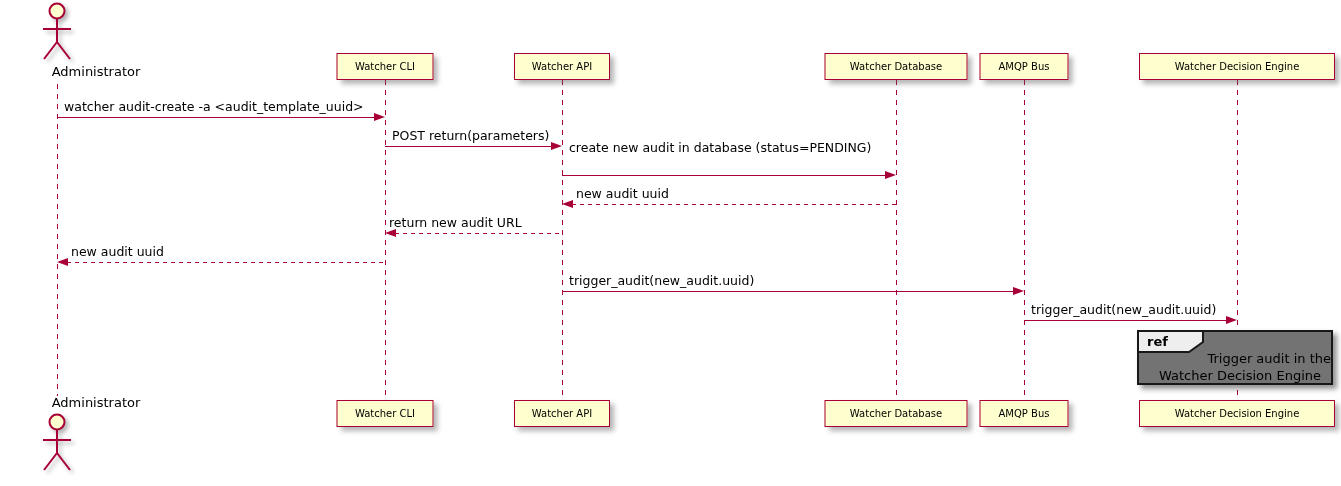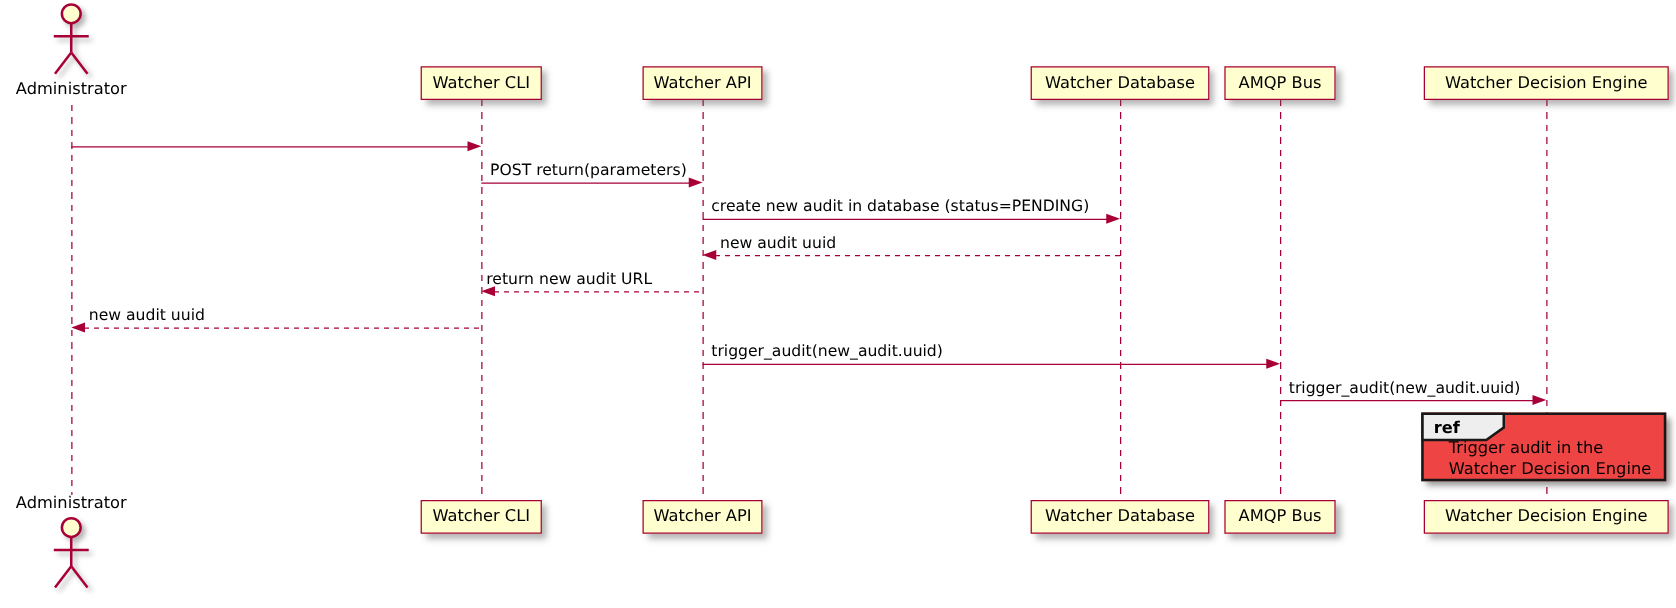--- a/index.html
+++ b/index.html
@@ -12,21 +12,21 @@
   }
   .pbox{
     position:absolute;
     transform:translateX(-50%);
     background:#FEFECE;
     border:1.6px solid #A80036;
     box-shadow:4px 4px 5px rgba(90,90,90,0.45);
     height:27px;
     line-height:25px;
     text-align:center;
-    font-size:13px;
+    font-size:10px;
     color:#000;
     box-sizing:border-box;
     white-space:nowrap;
   }
   .lifeline{
     position:absolute;
     width:1px;
     background:repeating-linear-gradient(to bottom,#A80036 0 5px,transparent 5px 10px);
   }
   .msg-line-solid{
@@ -55,28 +55,29 @@
     white-space:nowrap;
     line-height:15px;
   }
   .actor-label{
     position:absolute;
     transform:translateX(-50%);
     font-size:13px;
     color:#000;
     white-space:nowrap;
     line-height:15px;
+    margin-left:39px;
   }
   .actor-fig{
     position:absolute;
     filter:drop-shadow(3px 3px 2px rgba(90,90,90,0.45));
   }
   .ref-box{
     position:absolute;
-    background:#ef4444;
+    background:#737373;
     border:2px solid #181818;
     box-shadow:4px 4px 5px rgba(60,60,60,0.55);
     box-sizing:border-box;
   }
   .ref-tab{
     position:absolute;
     top:-2px;left:-2px;
   }
   .ref-body{
     position:absolute;
@@ -118,42 +119,43 @@
     <div class="pbox" style="left: 896px; top: 53px; width: 143px;">Watcher Database</div>
     <div class="pbox" style="left: 896px; top: 400px; width: 143px;">Watcher Database</div>
     <div class="lifeline" style="left: 1024px; top: 80px; height: 320px;"></div>
     <div class="pbox" style="left: 1024px; top: 53px; width: 89px;">AMQP Bus</div>
     <div class="pbox" style="left: 1024px; top: 400px; width: 89px;">AMQP Bus</div>
     <div class="lifeline" style="left: 1237px; top: 80px; height: 320px;"></div>
     <div class="pbox" style="left: 1237px; top: 53px; width: 196px;">Watcher Decision Engine</div>
     <div class="pbox" style="left: 1237px; top: 400px; width: 196px;">Watcher Decision Engine</div>
     <div class="msg-line-solid" style="left: 57px; top: 117px; width: 318px;"></div>
     <div class="arrow-right" style="left: 374px; top: 113px;"></div>
+    <div class="msg-label" style="left: 64px; top: 99px;">watcher audit-create -a &lt;audit_template_uuid&gt;</div>
     <div class="msg-line-solid" style="left: 385px; top: 146px; width: 167px;"></div>
     <div class="arrow-right" style="left: 551px; top: 142px;"></div>
     <div class="msg-label" style="left: 392px; top: 128px;">POST return(parameters)</div>
     <div class="msg-line-solid" style="left: 562px; top: 175px; width: 324px;"></div>
     <div class="arrow-right" style="left: 885px; top: 171px;"></div>
-    <div class="msg-label" style="left: 569px; top: 157px;">create new audit in database (status=PENDING)</div>
+    <div class="msg-label" style="left: 569px; top: 140px;">create new audit in database (status=PENDING)</div>
     <div class="msg-line-dashed" style="left: 572px; top: 204px; width: 324px;"></div>
     <div class="arrow-left" style="left: 562px; top: 200px;"></div>
     <div class="msg-label" style="left: 576px; top: 186px;">new audit uuid</div>
     <div class="msg-line-dashed" style="left: 395px; top: 233px; width: 167px;"></div>
     <div class="arrow-left" style="left: 385px; top: 229px;"></div>
     <div class="msg-label" style="left: 389px; top: 215px;">return new audit URL</div>
     <div class="msg-line-dashed" style="left: 67px; top: 262px; width: 318px;"></div>
     <div class="arrow-left" style="left: 57px; top: 258px;"></div>
     <div class="msg-label" style="left: 71px; top: 244px;">new audit uuid</div>
     <div class="msg-line-solid" style="left: 562px; top: 291px; width: 452px;"></div>
     <div class="arrow-right" style="left: 1013px; top: 287px;"></div>
     <div class="msg-label" style="left: 569px; top: 273px;">trigger_audit(new_audit.uuid)</div>
     <div class="msg-line-solid" style="left: 1024px; top: 320px; width: 203px;"></div>
     <div class="arrow-right" style="left: 1226px; top: 316px;"></div>
     <div class="msg-label" style="left: 1031px; top: 302px;">trigger_audit(new_audit.uuid)</div>
     <div class="ref-box" style="left: 1137px; top: 330px; width: 196px; height: 55px;">
       <div class="ref-tab"><svg width="70" height="24" viewBox="0 0 70 24">
           <path d="M1,1 H66 V12 L52,22 H1 Z" fill="#EEEEEE" stroke="#181818" stroke-width="2"></path>
           <text x="10" y="16" font-size="13" font-weight="bold" font-family="DejaVu Sans, sans-serif" fill="#000">ref</text>
         </svg></div>
-      <div class="ref-body" style="top: 19px; padding-left: 20px;">Trigger audit in the</div>
+      <div class="ref-body" style="top: 19px; padding-left: 20px; text-align: right;">Trigger audit in the</div>
       <div class="ref-body" style="top: 35.5px; padding-left: 20px;">Watcher Decision Engine</div>
     </div>
   </div>
 
 </body></html>

